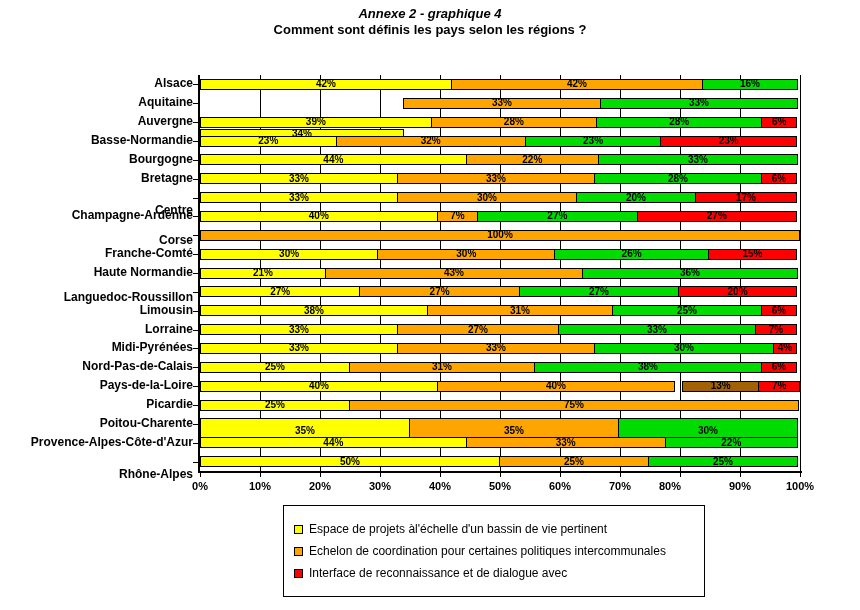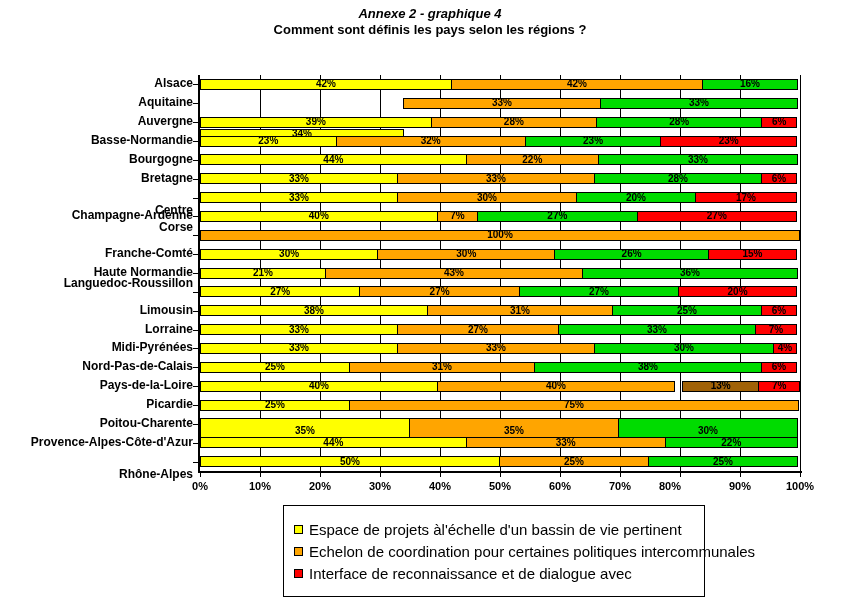--- a/index.html
+++ b/index.html
@@ -42,42 +42,42 @@
   .legend{
     position:absolute;left:283px;top:505px;width:422px;height:92px;
     box-sizing:border-box;border:1px solid #000;background:#fff;
     display:flex;flex-direction:column;justify-content:center;
   }
   .legend-item{display:flex;align-items:center;height:22px;padding-left:10px;}
   .legend-swatch{
     width:9px;height:9px;box-sizing:border-box;border:1px solid #000;
     margin-right:6px;flex:0 0 auto;
   }
-  .legend-label{font-size:15px;white-space:nowrap;}
+  .legend-label{font-size:12px;white-space:nowrap;}
 </style>
 </head>
 <body>
 
 <div class="canvas">
   <div class="title">Annexe 2 - graphique 4</div>
   <div class="subtitle">Comment sont définis les pays selon les régions ?</div>
 
   <div class="ylabels" id="ylabels">
       <div class="ylabel" style="top: 1.42857px;">Alsace</div>
       <div class="ylabel" style="top: 20.2857px;">Aquitaine</div>
       <div class="ylabel" style="top: 39.1429px;">Auvergne</div>
       <div class="ylabel" style="top: 58px;">Basse-Normandie</div>
       <div class="ylabel" style="top: 76.8571px;">Bourgogne</div>
       <div class="ylabel" style="top: 95.7143px;">Bretagne</div>
       <div class="ylabel" style="top: 128px;">Centre</div>
       <div class="ylabel" style="top: 133.429px;">Champagne-Ardenne</div>
-      <div class="ylabel" style="top: 145px;">Corse</div>
+      <div class="ylabel" style="top: 158px;">Corse</div>
       <div class="ylabel" style="top: 171.143px;">Franche-Comté</div>
       <div class="ylabel" style="top: 190px;">Haute Normandie</div>
-      <div class="ylabel" style="top: 201px;">Languedoc-Roussillon</div>
+      <div class="ylabel" style="top: 215px;">Languedoc-Roussillon</div>
       <div class="ylabel" style="top: 227.714px;">Limousin</div>
       <div class="ylabel" style="top: 246.571px;">Lorraine</div>
       <div class="ylabel" style="top: 265.429px;">Midi-Pyrénées</div>
       <div class="ylabel" style="top: 284.286px;">Nord-Pas-de-Calais</div>
       <div class="ylabel" style="top: 303.143px;">Pays-de-la-Loire</div>
       <div class="ylabel" style="top: 322px;">Picardie</div>
       <div class="ylabel" style="top: 340.857px;">Poitou-Charente</div>
       <div class="ylabel" style="top: 359.714px;">Provence-Alpes-Côte-d'Azur</div>
       <div class="ylabel" style="top: 392px; padding-left: 44px;">Rhône-Alpes</div>
     </div>

